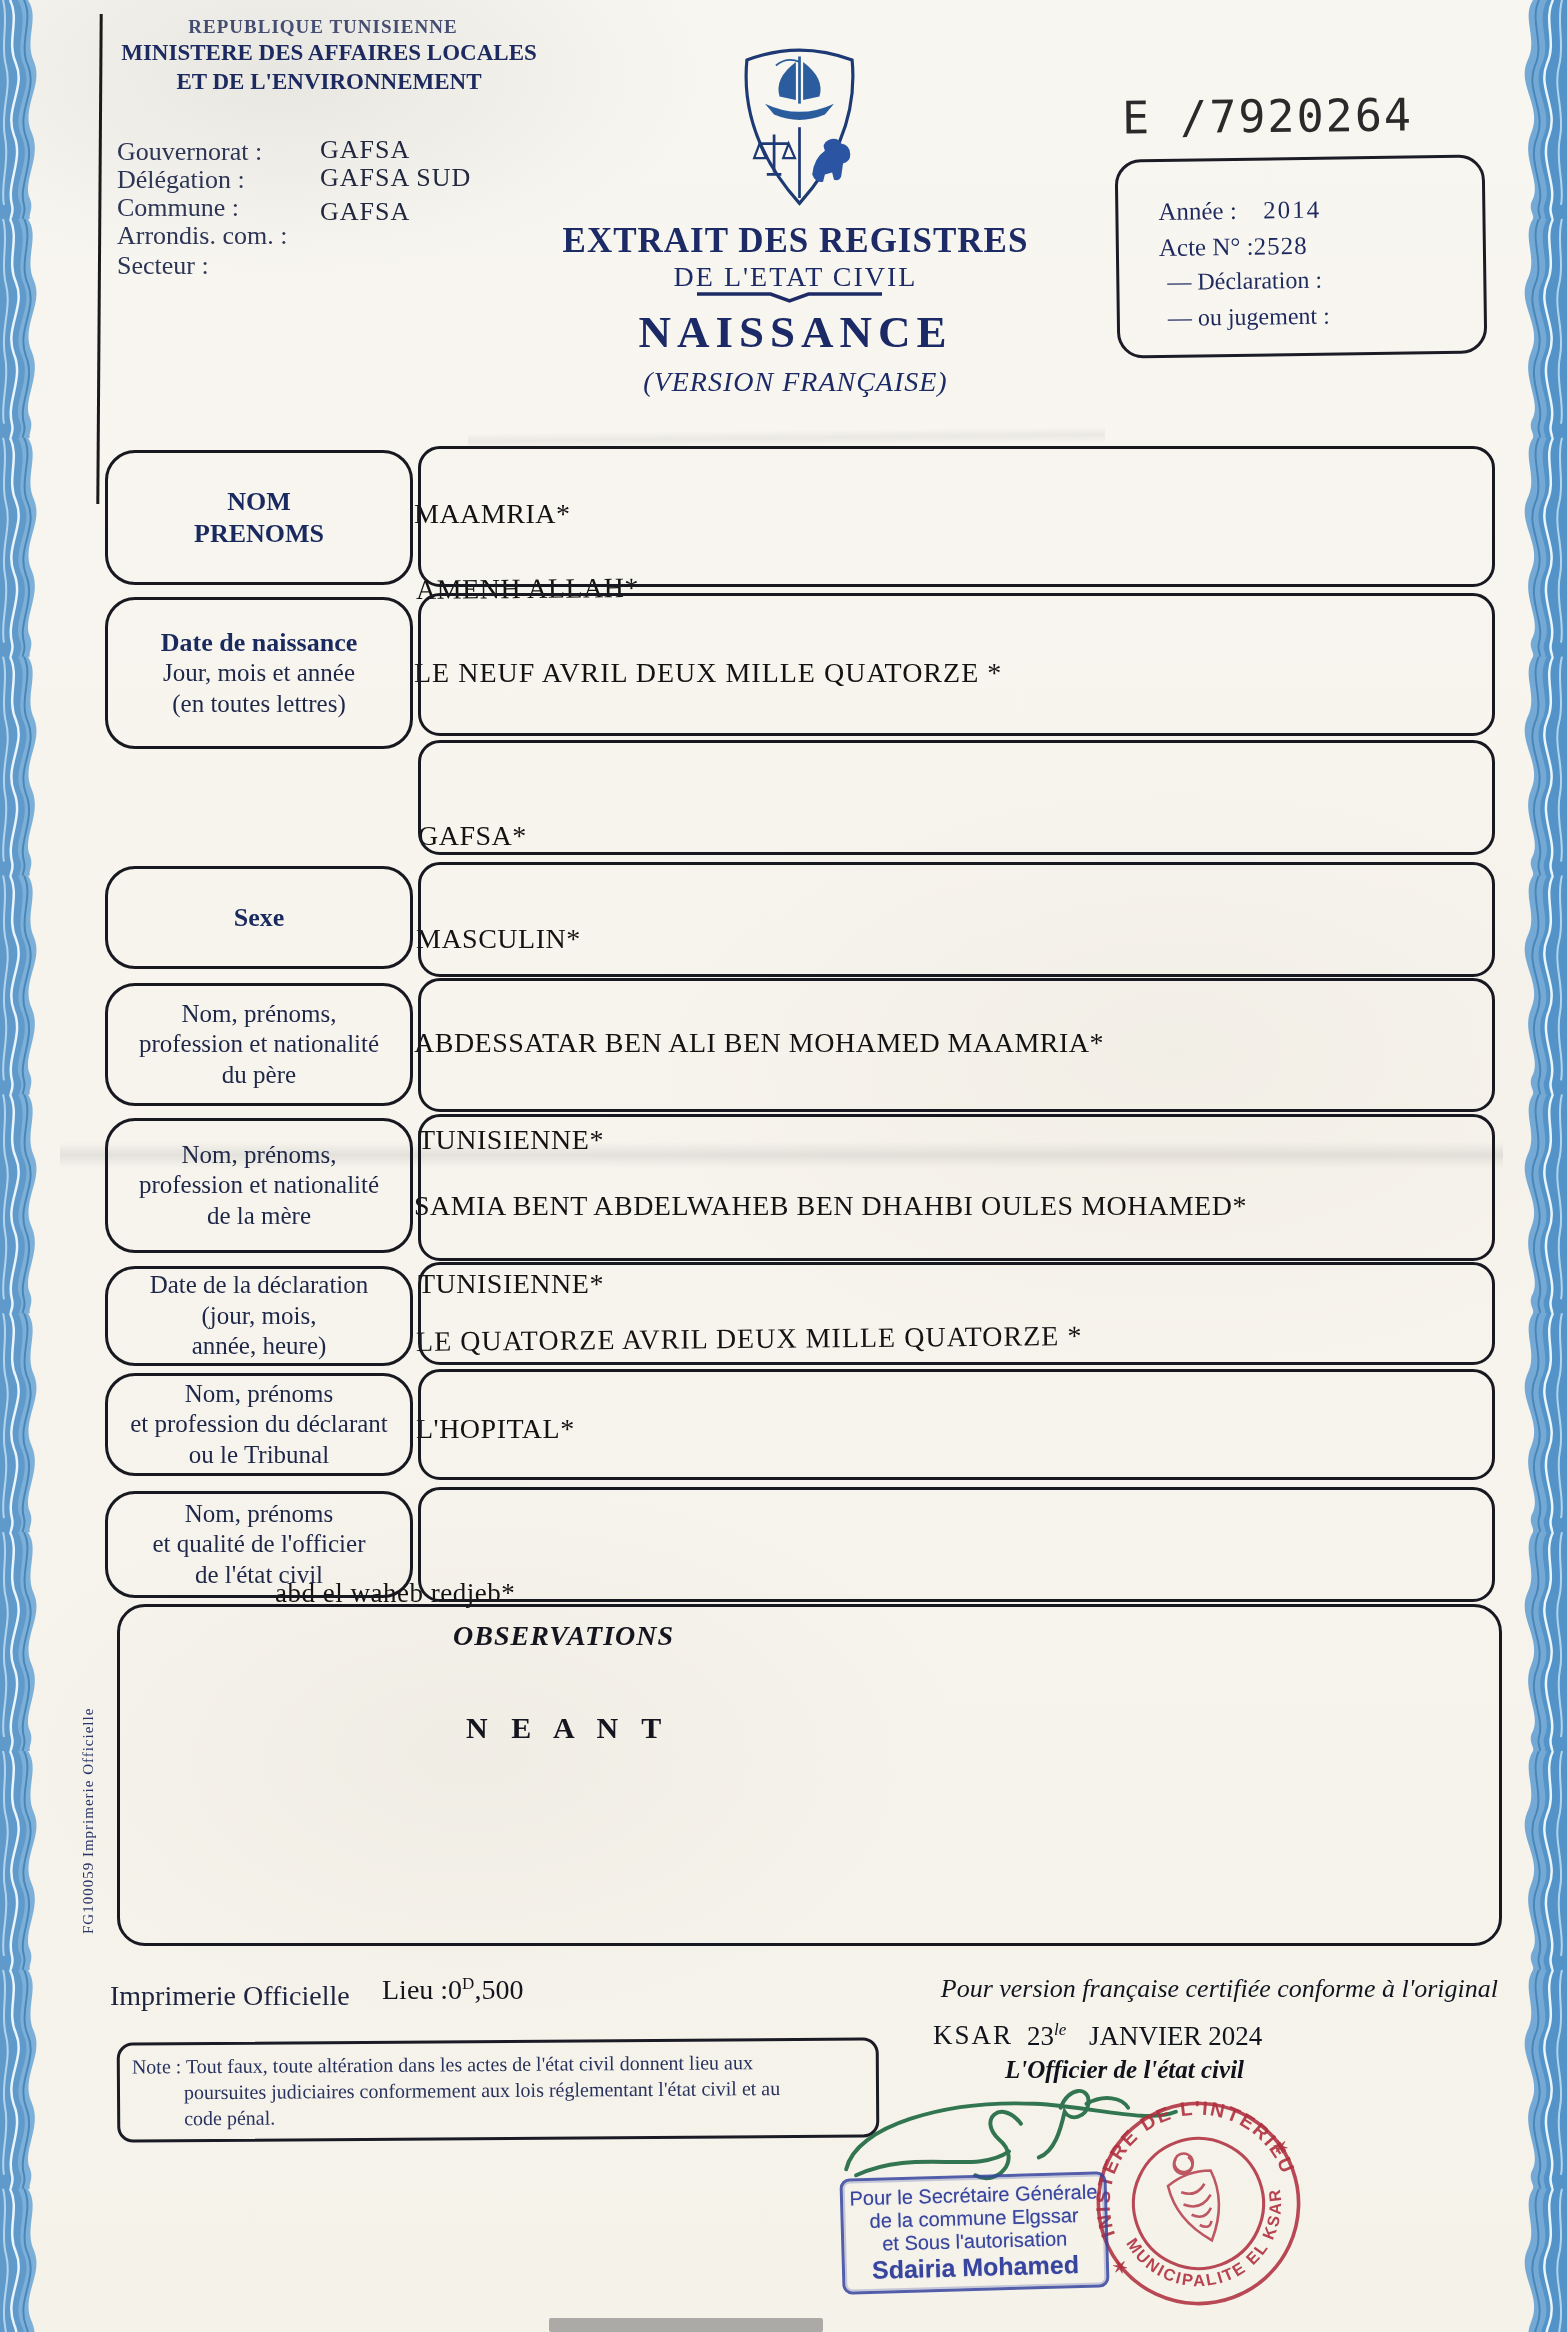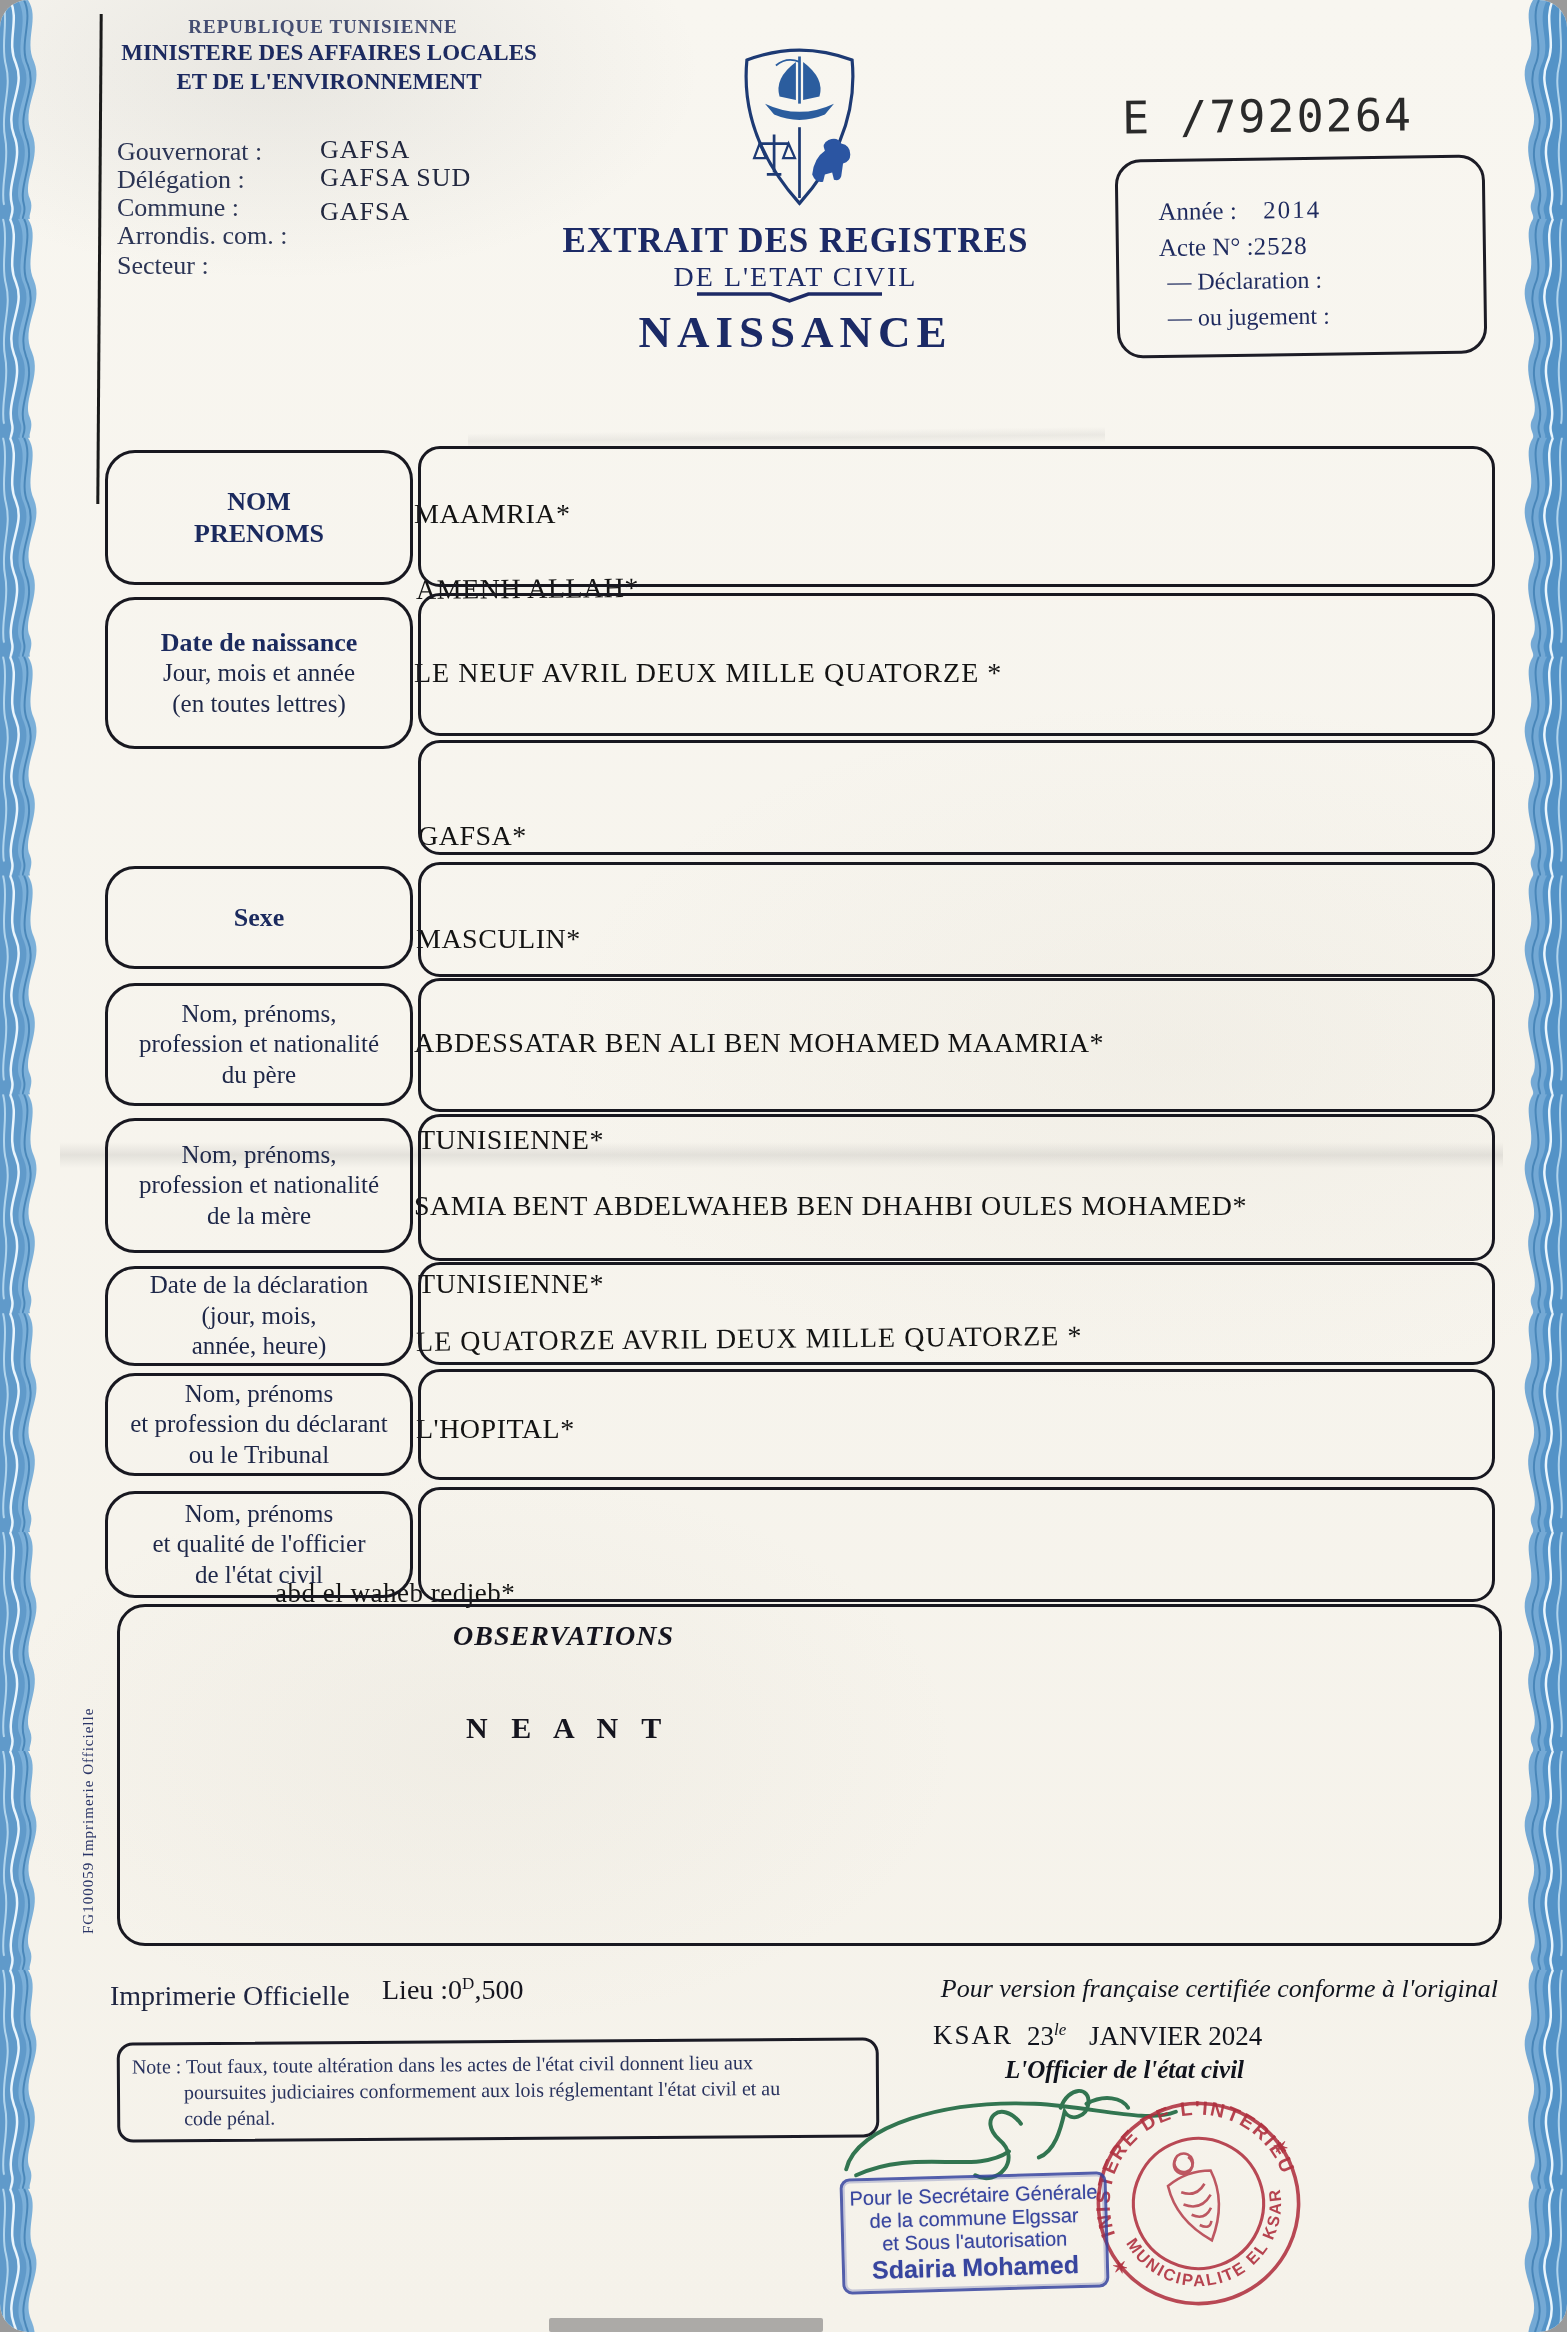--- a/index.html
+++ b/index.html
@@ -2,21 +2,21 @@
 <html><head>
 <meta charset="utf-8">
 <style>
   html,body{margin:0;padding:0;background:#9a9a9a;}
   .page{position:relative;width:1567px;height:2332px;margin:0 auto;overflow:hidden;
     font-family:"Liberation Serif",serif;
     background:
       radial-gradient(ellipse 597px 299px at 18% 3%, rgba(150,150,148,.16), transparent 70%),
       radial-gradient(ellipse 896px 498px at 75% 45%, rgba(205,198,180,.12), transparent 70%),
       radial-gradient(ellipse 697px 398px at 30% 75%, rgba(190,185,170,.10), transparent 70%),
-      linear-gradient(#f8f6f0,#f5f2ea); border-radius: 28px;}
+      linear-gradient(#f8f6f0,#f5f2ea);}
   .abs{position:absolute;}
   .crease{position:absolute;z-index:1;pointer-events:none;}
   
   .lbox{position:absolute;left:105px;width:308px;border:3px solid #181820;border-radius:30px;
     background:transparent;z-index:3;display:flex;flex-direction:column;align-items:center;
     justify-content:center;text-align:center;line-height:1.22;box-sizing:border-box;}
   .vbox{position:absolute;left:418px;width:1077px;border:3px solid #181820;border-radius:22px;
     background:transparent;z-index:3;box-sizing:border-box;}
   .ll{font-size:25px;color:#1e2748;}
   .lb{font-size:26px;font-weight:bold;color:#1b2a5e;}
@@ -110,20 +110,21 @@
     <div class="abs acte-line" style="left:48px;top:107px;font-size:24px">— Déclaration :</div>
     <div class="abs acte-line" style="left:48px;top:143px;font-size:24px">— ou jugement :</div>
   </div>
 
   <div class="abs title-big" style="left:517px;top:221px;width:557px">EXTRAIT DES REGISTRES</div>
   <div class="abs" style="left:517px;top:261px;width:557px;text-align:center;font-size:28px;letter-spacing:2px;color:#1c2a66">DE L'ETAT CIVIL</div>
   <svg class="abs" style="left:695px;top:289px;width:189px;height:16px" viewBox="0 0 190 16">
       <path d="M2,5 L76,5 L95,12 L114,5 L188,5" stroke="#1d2a66" stroke-width="3.5" fill="none"></path>
     </svg>
   <div class="abs" style="left:517px;top:306px;width:557px;text-align:center;font-weight:bold;font-size:45px;letter-spacing:6px;color:#1b2a66">NAISSANCE</div>
+  <div class="abs" style="left:517px;top:366px;width:557px;text-align:center;font-style:italic;font-size:28px;letter-spacing:1px;color:#1c2a66">(VERSION FRANÇAISE)</div>
 
   <div class="lbox" style="top:450px;height:135px">
     <span class="lb">NOM</span>
     <span class="lb">PRENOMS</span>
   </div>
   <div class="vbox" style="top:446px;height:141px"></div>
   <div class="tval" style="left:414px;top:498px">MAAMRIA*</div>
   <div class="tval" style="left:416px;top:573px;transform:rotate(-.5deg)">AMENH ALLAH*</div>
 
   <div class="lbox" style="top:597px;height:152px">

